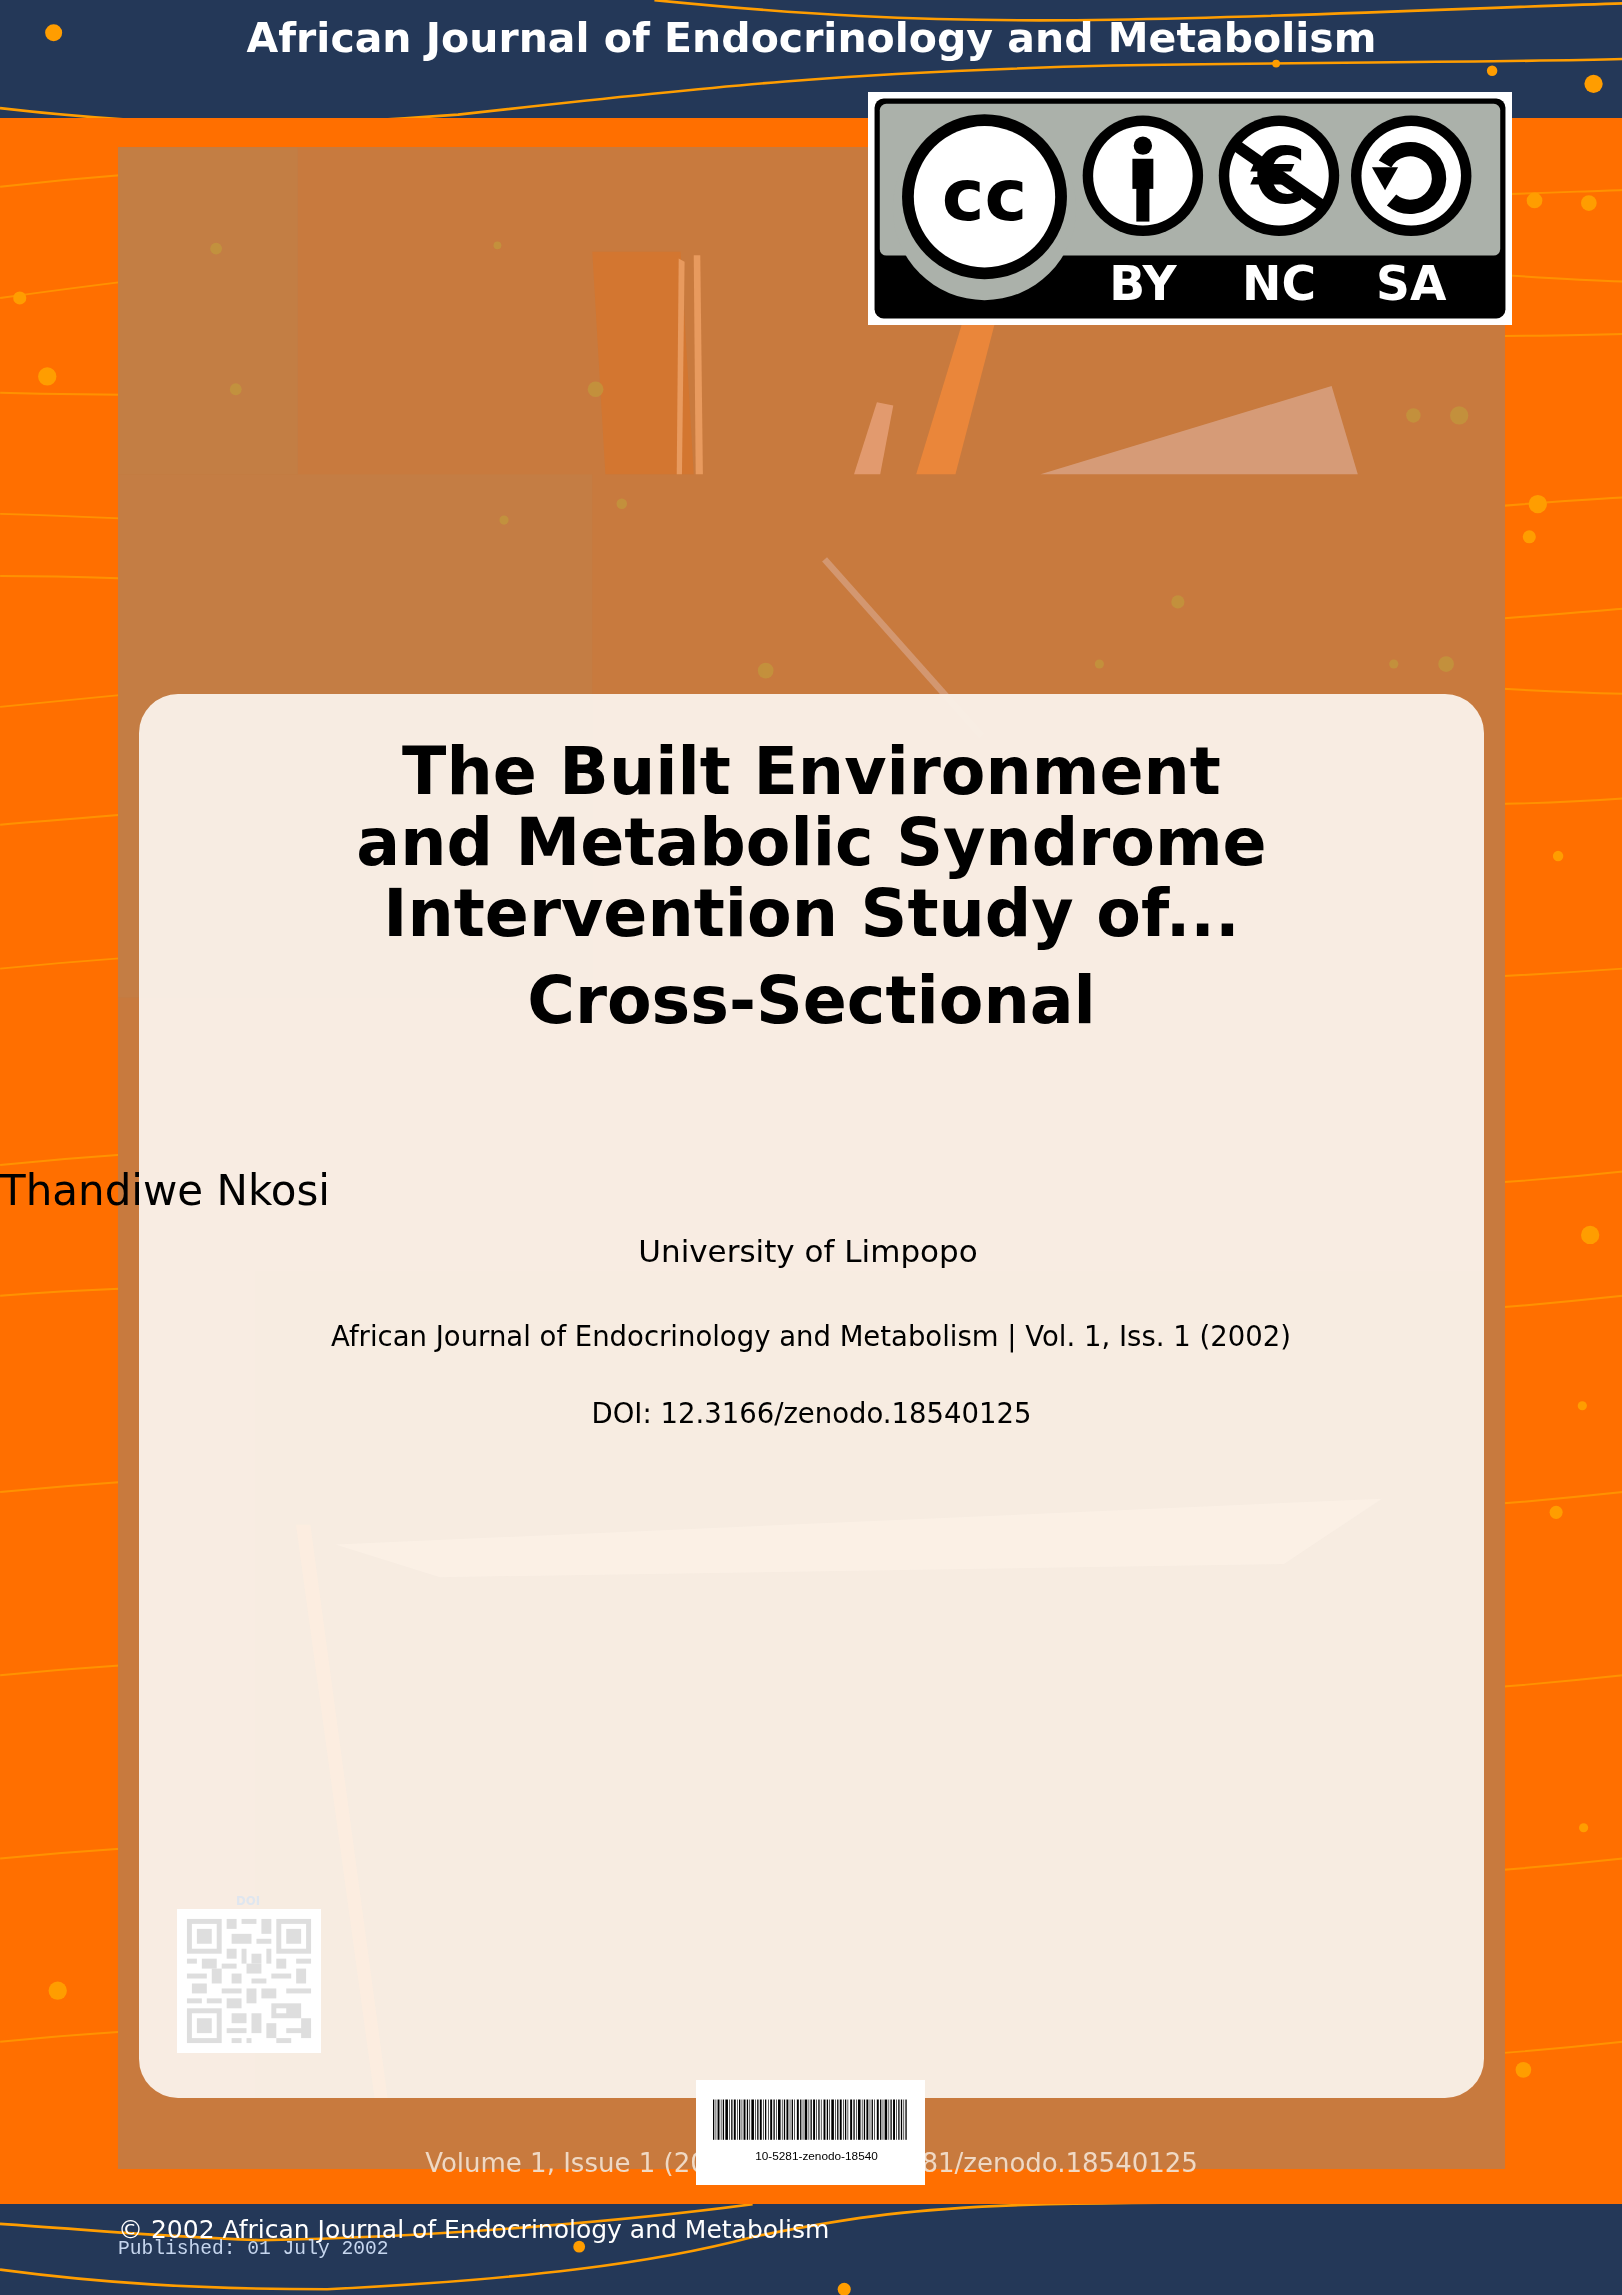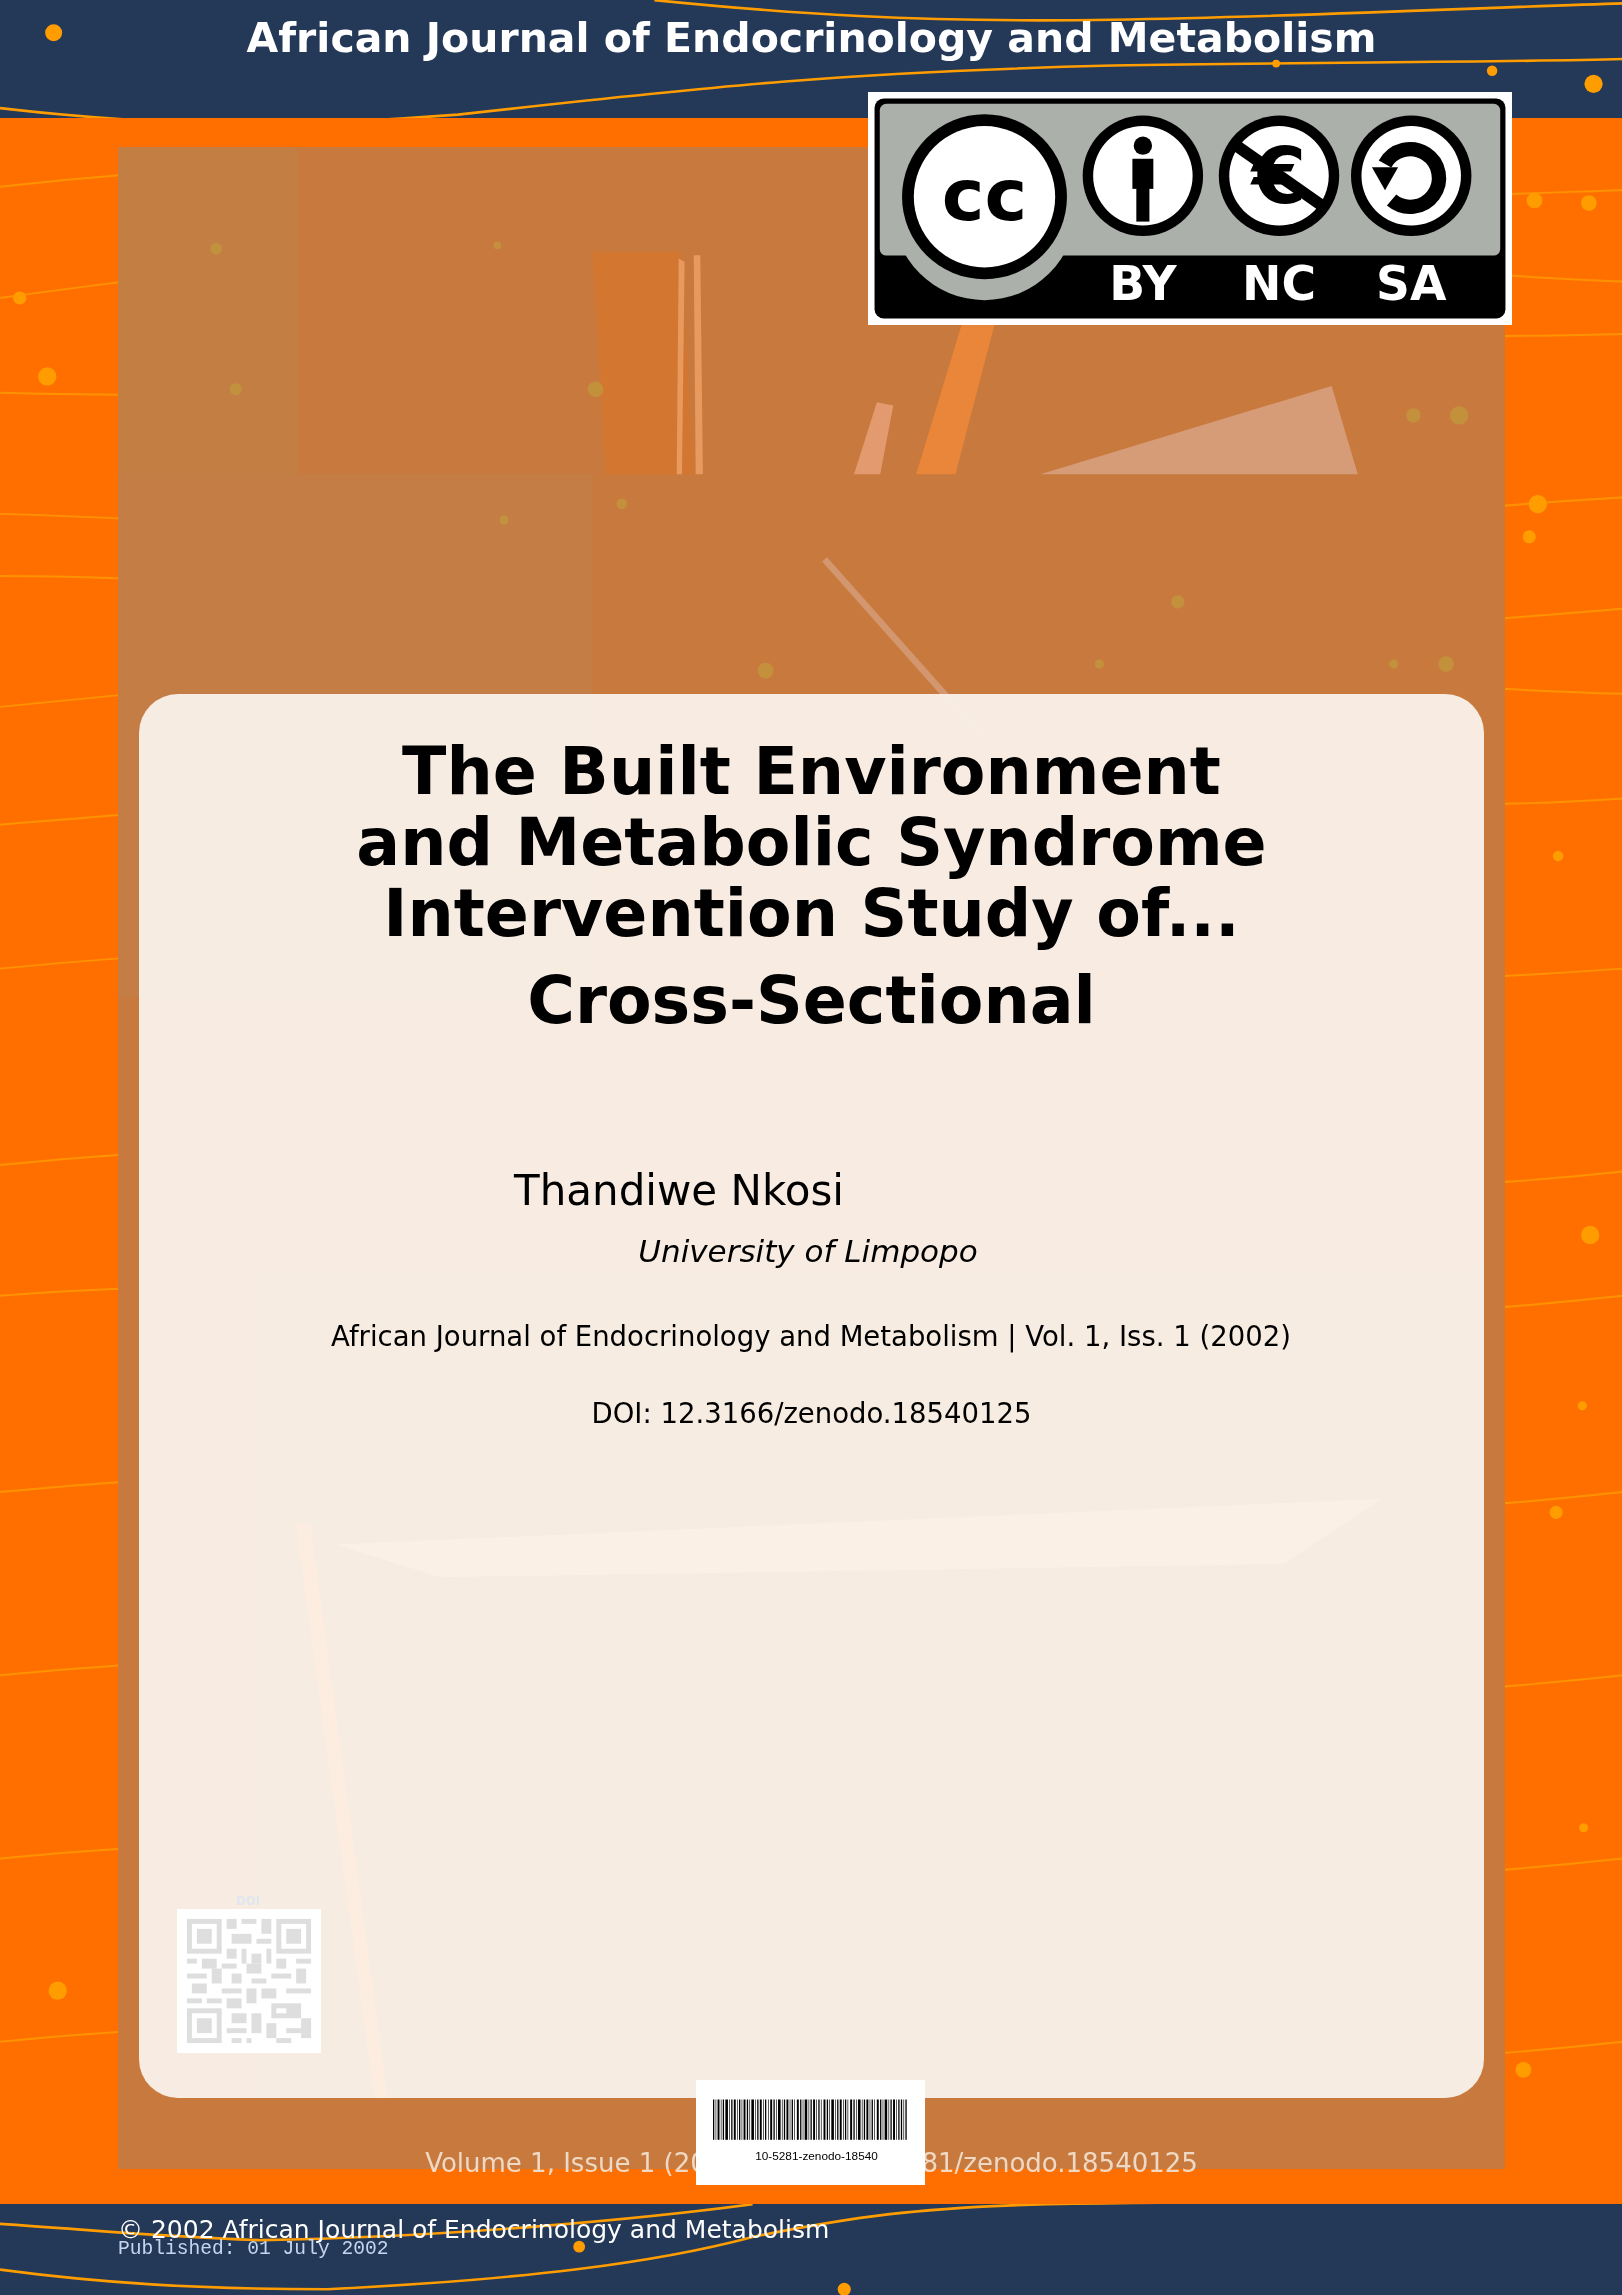--- a/index.html
+++ b/index.html
@@ -6,22 +6,22 @@
   body { width:1623px; height:2295px; position:relative; overflow:hidden; background:#ff6f00; font-family:"DejaVu Sans", sans-serif; }
   .header { position:absolute; left:0; top:0; width:1623px; height:118px; background:#243858; overflow:hidden;padding-left:8px; }
   .footer { position:absolute; left:0; top:2204px; width:1623px; height:92px; background:#243858; overflow:hidden; }
   .deco-svg { position:absolute; left:0; top:0; }
   .journal-title { position:absolute; left:0; width:1623px; top:11.8px; text-align:center; color:#ffffff; font-weight:bold; font-size:41px; line-height:52px; }
   .header-sub { position:absolute; left:118px; top:44px; color:#c6d6ee; font-size:25px; line-height:33px; }
   .inner-panel { position:absolute; left:118px; top:147px; width:1387px; height:2022px; background:#c87a3e; }
   .card { position:absolute; left:139px; top:694px; width:1345px; height:1404px; background:#f9f0e7; border-radius:39px; opacity:0.97; }
   .article-title { position:absolute; left:139px; width:1345px; top:736px; text-align:center; color:#000; font-weight:bold; font-size:65px; line-height:71px; }
   .article-title div { margin:0; }
-  .author { position:absolute; left:0; width:1358px; top:1166px; text-align:center; font-size:42px; color:#000; }
-  .affil { position:absolute; left:0; width:1616px; top:1233px; text-align:center; font-size:31px; color:#000;font-style:italic; }
+  .author { position:absolute; left:0; width:1358px; top:1166px; text-align:left; font-size:42px; color:#000; }
+  .affil { position:absolute; left:0; width:1616px; top:1233px; text-align:center; font-size:31px; color:#000; }
   .cite { position:absolute; left:327px; width:968px; top:1319px; text-align:center; font-size:27.5px; line-height:34px; color:#000; }
   .doi { position:absolute; left:0; width:1623px; top:1397px; text-align:center; font-size:27.5px; color:#000; }
   .cc-badge { position:absolute; left:868px; top:92px; width:644px; height:233px; background:#fff; }
   .qr-label { position:absolute; left:236px; top:1894px; color:#dfe6ef; font-size:11.8px; font-weight:bold; }
   .qr { position:absolute; left:177px; top:1909px; width:144px; height:144px; background:#fff; }
   .bottom-line { position:absolute; left:0; width:1623px; top:2148px; text-align:center; color:#f0d9c4; font-size:26px; }
   .barcode { position:absolute; left:696px; top:2080px; width:229px; height:105px; background:#fff; }
   .barcode-text { position:absolute; left:0; width:229px; top:69px; text-align:center; font-family:Liberation Sans, sans-serif; font-size:11.8px; color:#000;padding-left:6px; }
   .copyright { position:absolute; left:118px; top:2215px; color:#fff; font-size:25px; }
   .published { position:absolute; left:118px; top:2238px; color:#c6d6ee; font-size:19.6px;font-family:Liberation Mono, monospace; }

